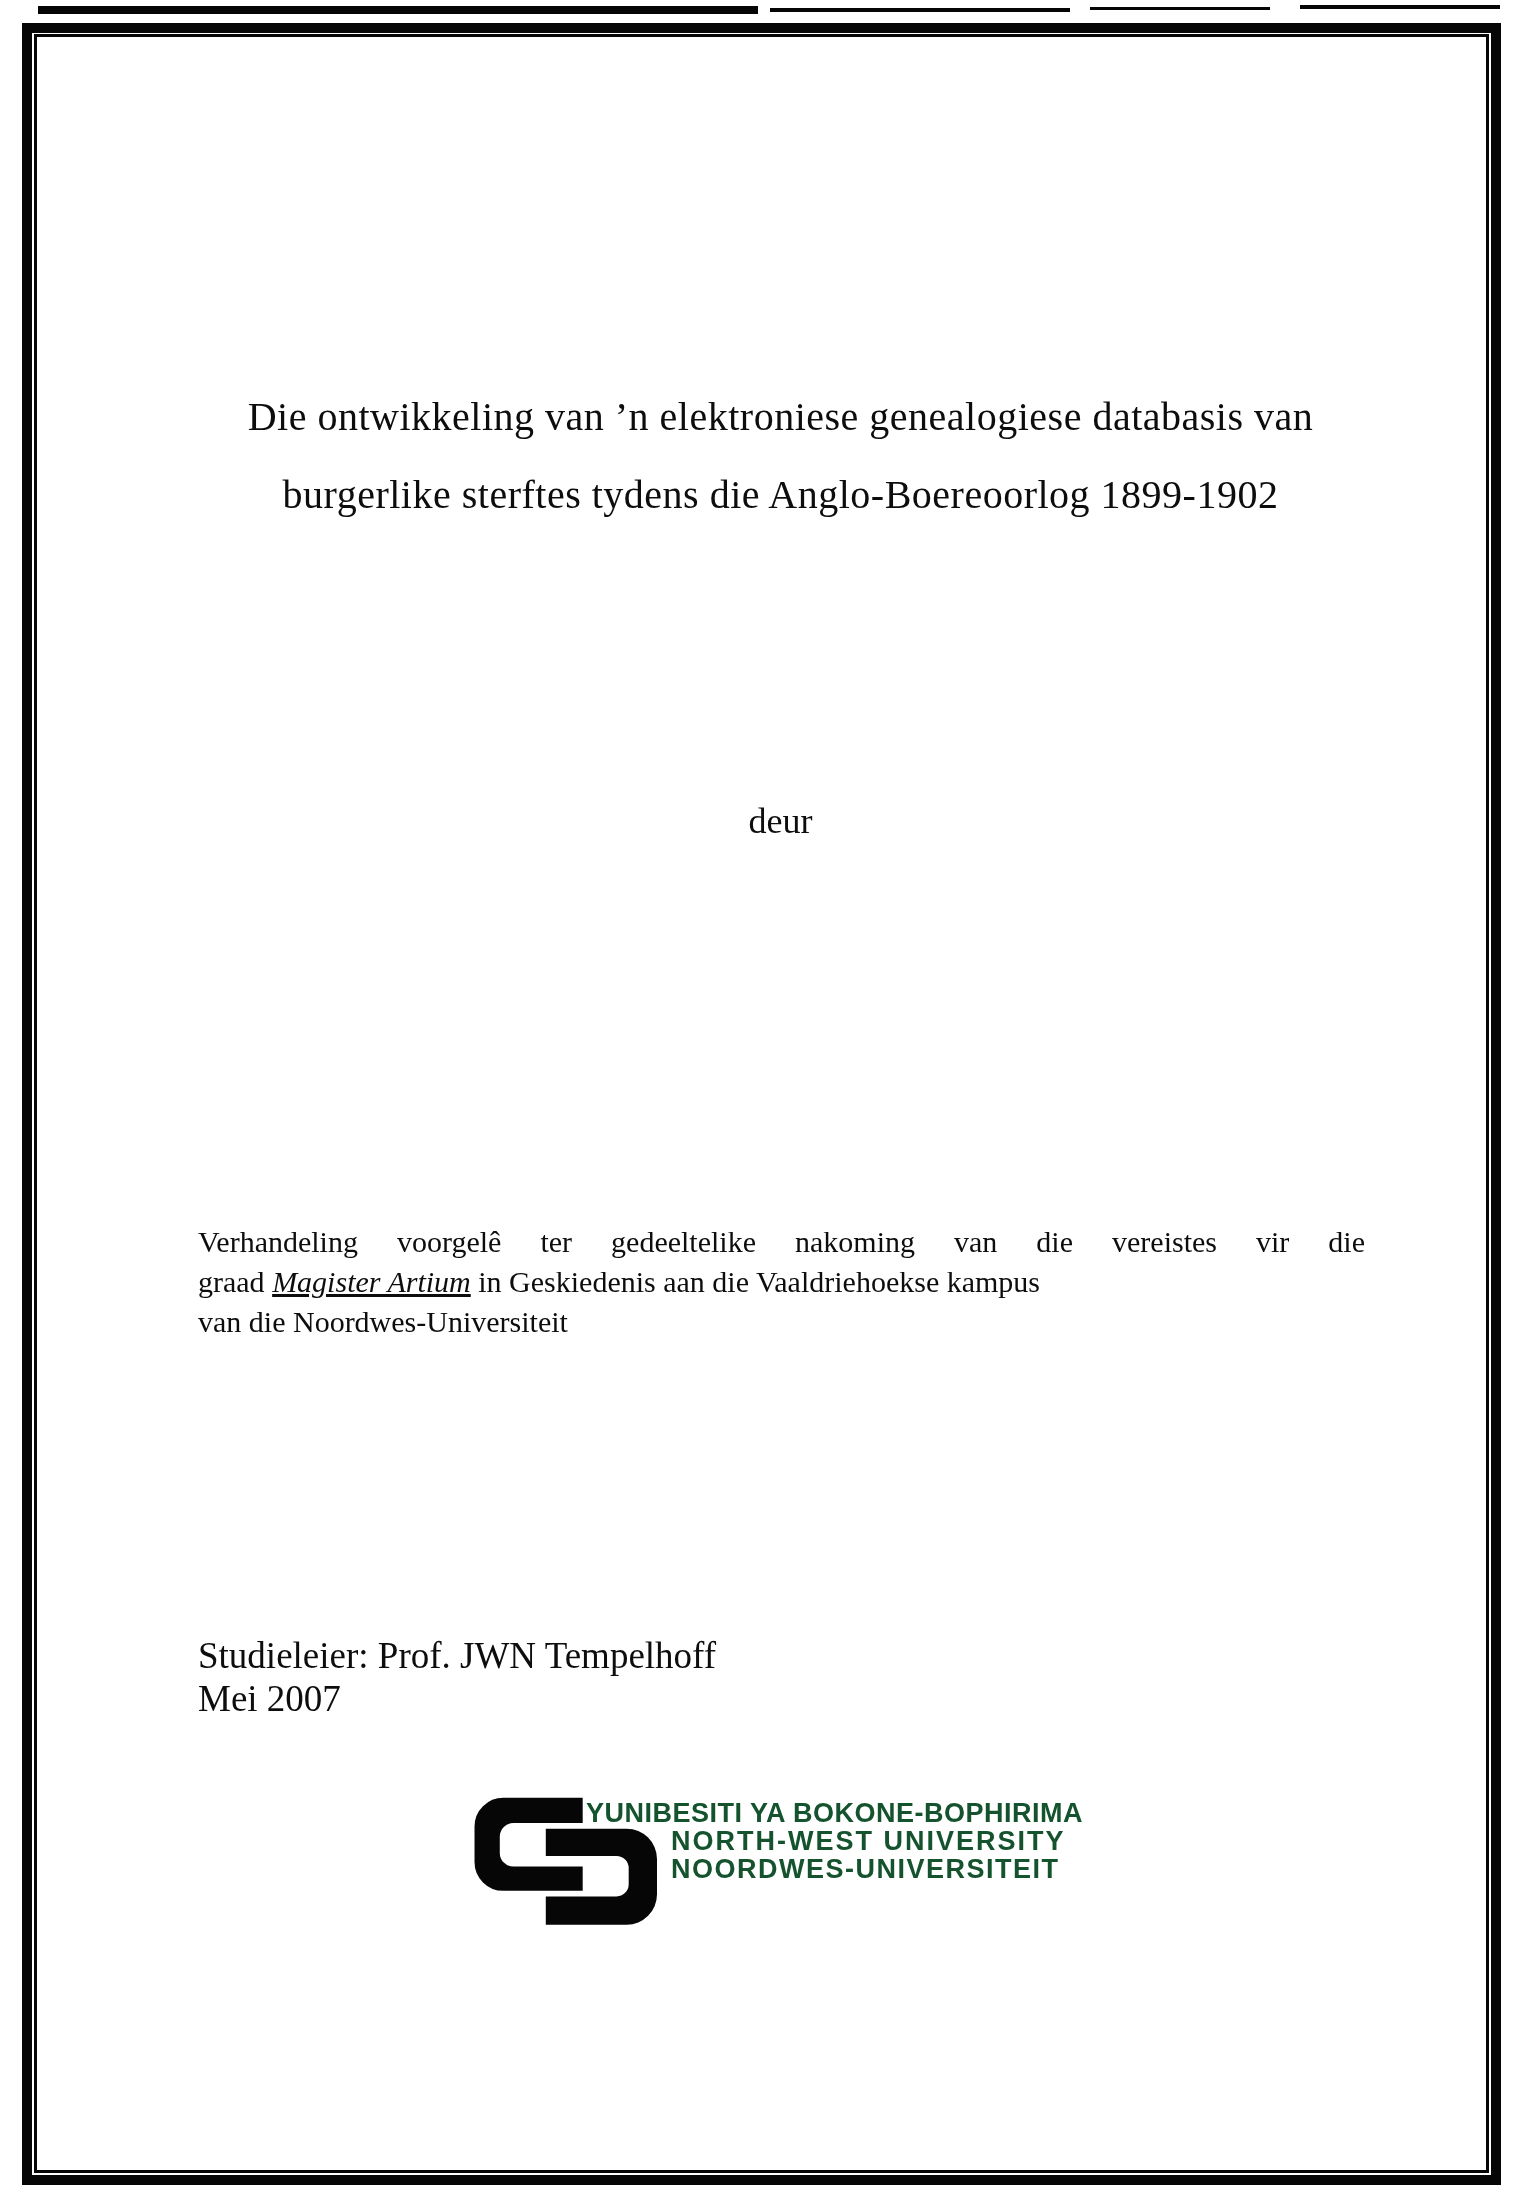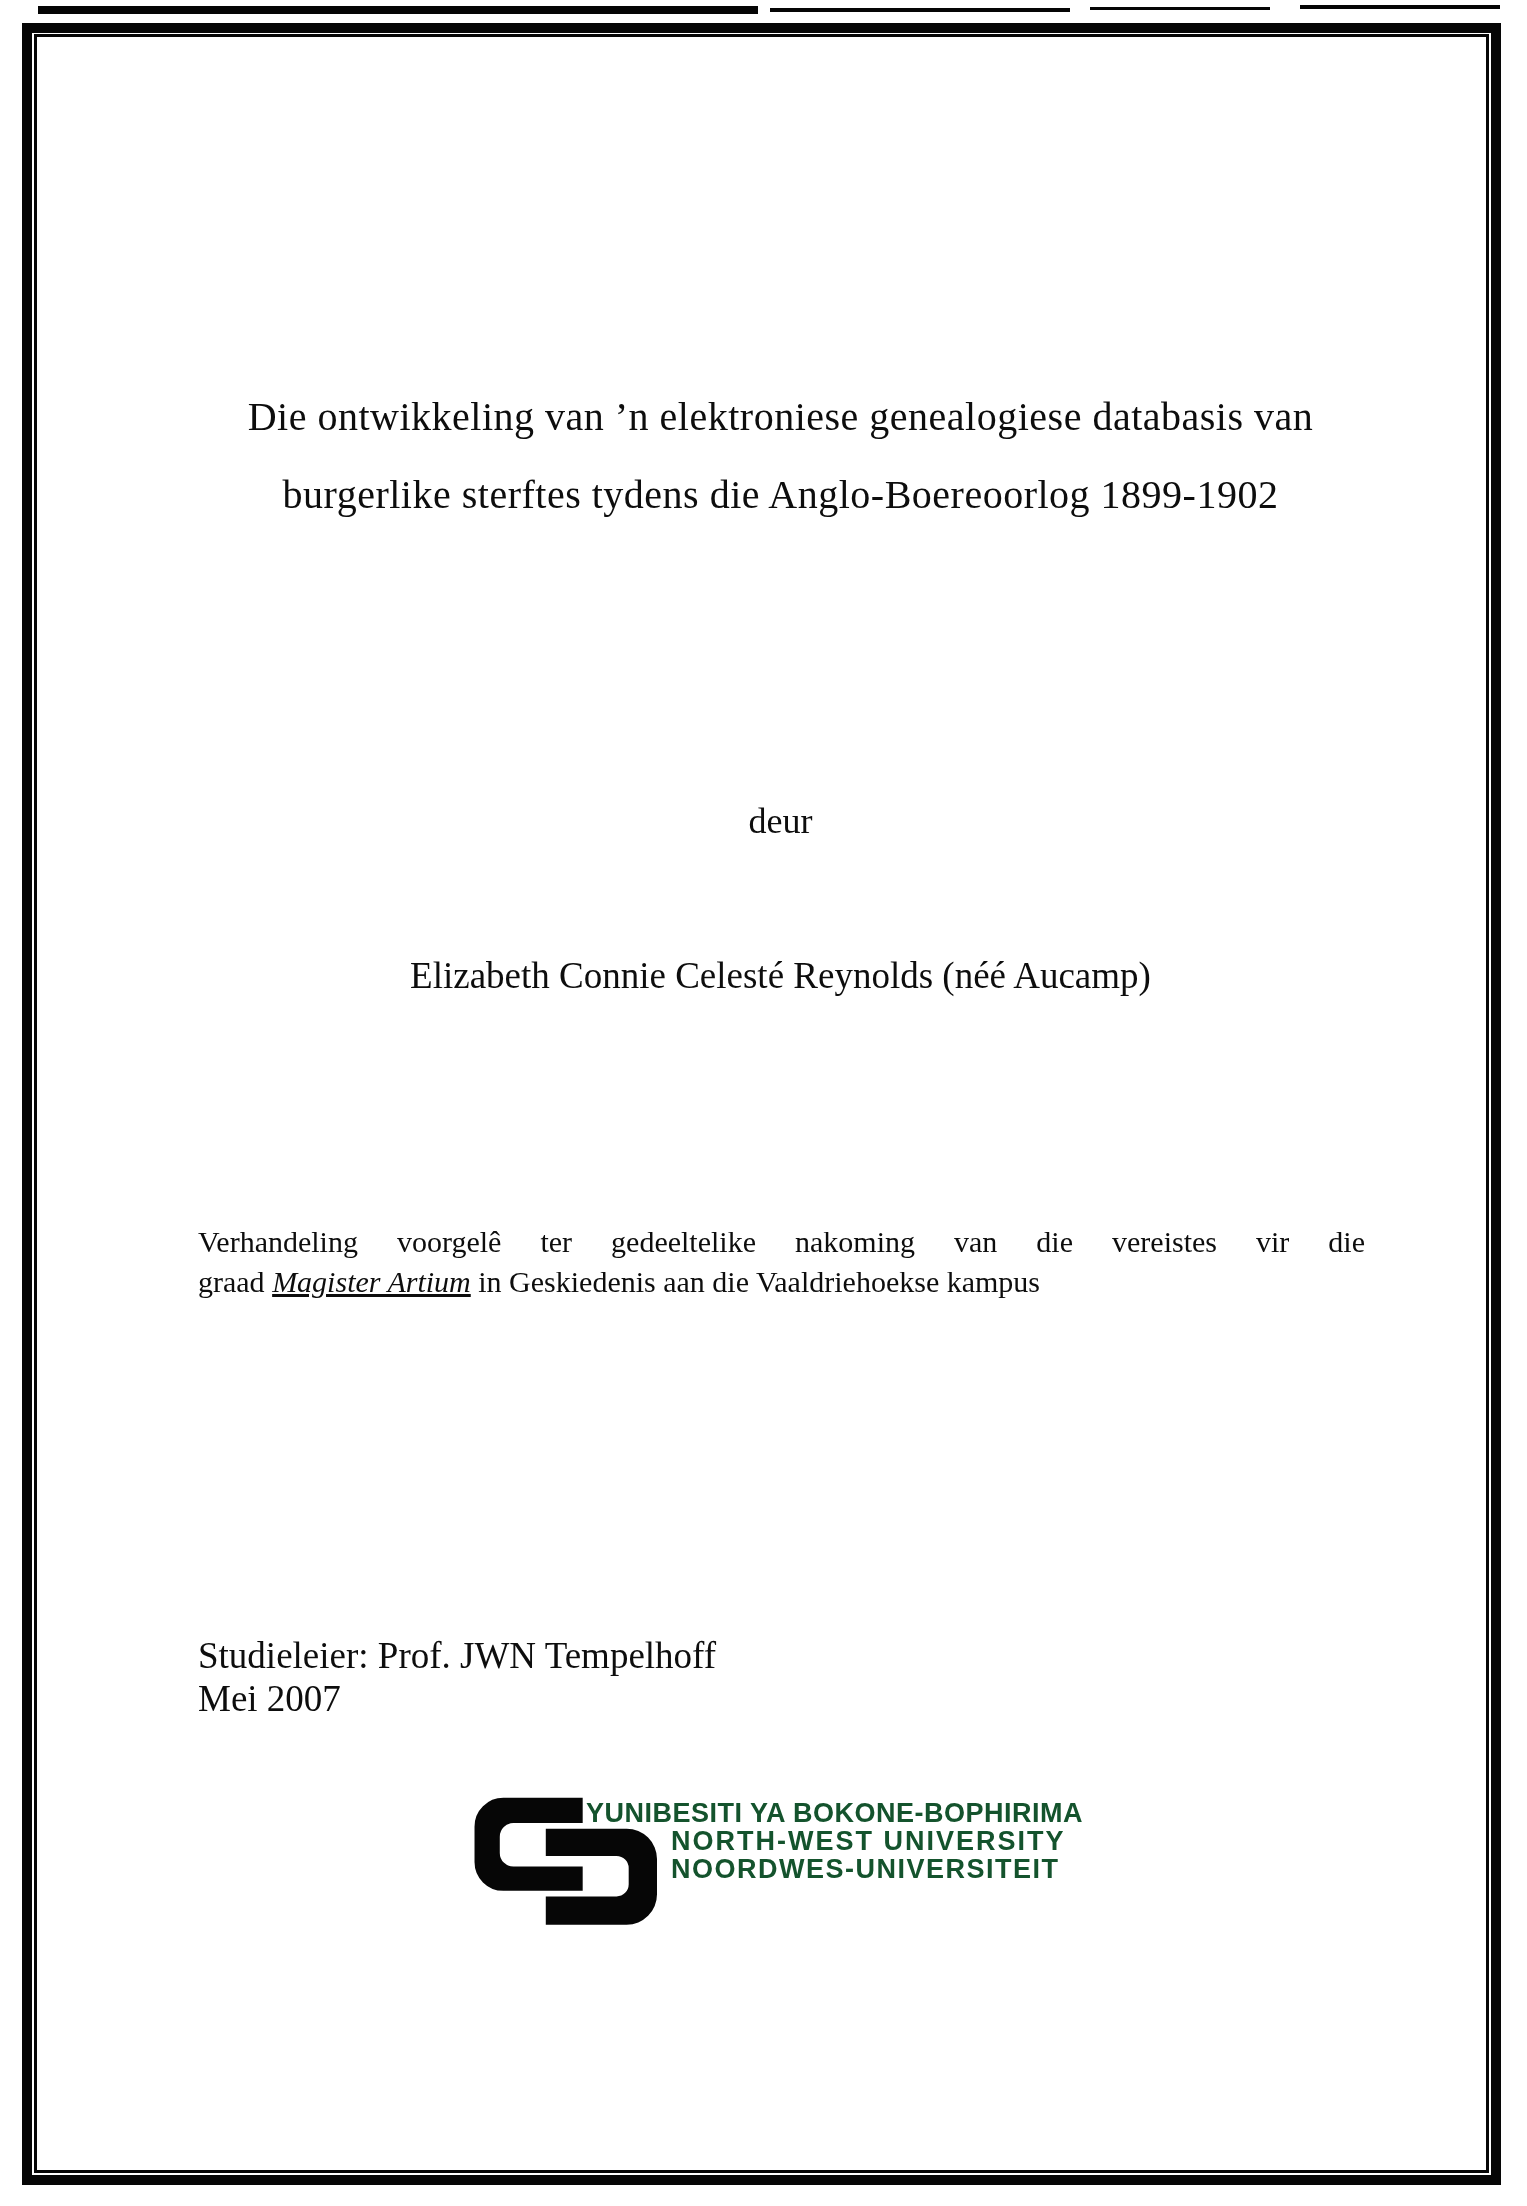--- a/index.html
+++ b/index.html
@@ -113,25 +113,25 @@
     <div class="frame-inner"></div>
   </div>
 
   <div class="title-block">
     <div>Die ontwikkeling van ’n elektroniese genealogiese databasis van</div>
     <div>burgerlike sterftes tydens die Anglo-Boereoorlog 1899-1902</div>
   </div>
 
   <div class="byline">deur</div>
 
-  <div class="author-line">Elizabeth Connie Celesté Reynolds (néé Aucamp)</div>
 
   <div class="thesis-statement">
     <div class="justified">Verhandeling voorgelê ter gedeeltelike nakoming van die vereistes vir die</div>
     <div><span>graad </span><span class="italic">Magister Artium</span><span> in Geskiedenis aan die Vaaldriehoekse kampus</span></div>
+    <div>van die Noordwes-Universiteit</div>
   </div>
 
   <div class="supervisor-block">
     <div>Studieleier: Prof. JWN Tempelhoff</div>
     <div>Mei 2007</div>
   </div>
 
   <div class="logo-block">
     <svg class="logo-mark" width="184" height="129" viewBox="0 0 182 127" xmlns="http://www.w3.org/2000/svg">
 

